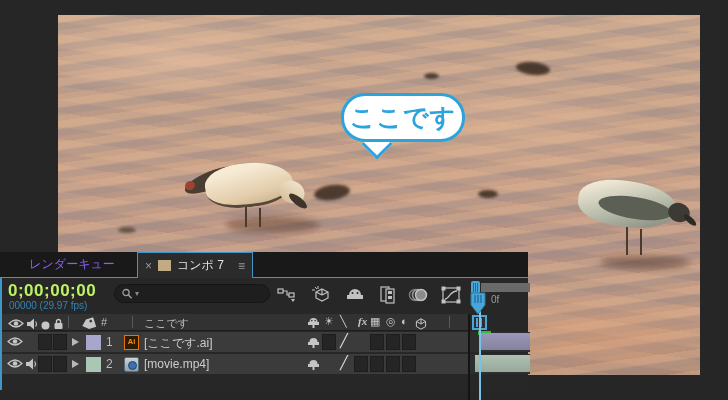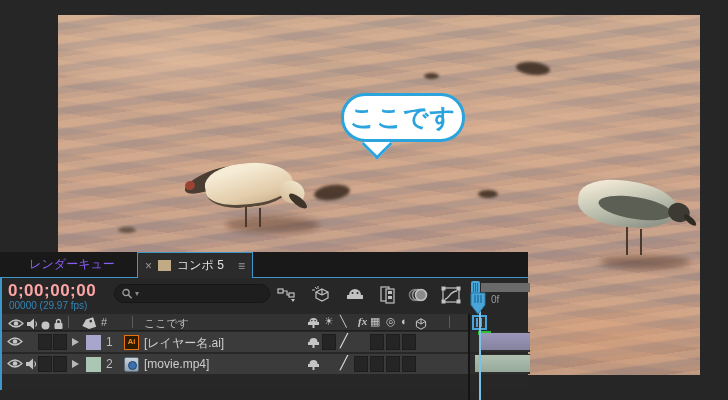--- a/index.html
+++ b/index.html
@@ -52,21 +52,21 @@
     display:flex; align-items:center; gap:6px; padding:0 7px; color:#e2e2e2;
   }
   .tab-close { color:#9a9a9a; font-size:12px; }
   .tab-swatch { width:13px; height:11px; background:#c0ab84; display:inline-block; }
   .tab-menu { color:#9a9a9a; font-size:12px; margin-left:auto; }
 
   .panel-body {
     position:absolute; left:0; top:25px; width:528px; height:113px; background:#272727;
     border-top:1px solid #3e96c9; border-left:2px solid #3e96c9;
   }
-  .timecode { position:absolute; left:6px; top:3px; color:#fca5a5; font-size:17px; font-weight:bold; letter-spacing:.5px; cursor:pointer; }
+  .timecode { position:absolute; left:6px; top:3px; color:#bef264; font-size:17px; font-weight:bold; letter-spacing:.5px; cursor:pointer; }
   .timecode-sub { position:absolute; left:7px; top:22px; color:#3585b5; font-size:10px; }
   .searchbox {
     position:absolute; left:112px; top:6px; width:156px; height:19px; background:#1e1e1e;
     border:1px solid #161616; border-radius:10px; display:flex; align-items:center; padding:0 6px; gap:2px;
   }
   .searchbox .caret { color:#8a8a8a; font-size:8px; }
   .tool-icon { position:absolute; top:6px; width:26px; height:22px; display:flex; align-items:center; justify-content:center; color:#c2c2c2; }
 
   .colheader { position:absolute; left:0; top:36px; width:466px; height:17px; background:#323232; border-bottom:1px solid #1e1e1e; }
   .colheader .hicon { position:absolute; top:2px; }
@@ -143,21 +143,21 @@
 
   <div class="panel">
 
     <div class="tabbar">
       <div class="tab-inactive">
         <span>レンダーキュー</span>
       </div>
       <div class="tab-active">
         <span class="tab-close">×</span>
         <span class="tab-swatch"></span>
-        <span>コンポ 5</span>
+        <span>コンポ 7</span>
         <span class="tab-menu">≡</span>
       </div>
     </div>
 
     <div class="panel-body">
 
       <div class="timecode">0;00;00;00</div>
       <div class="timecode-sub">00000 (29.97 fps)</div>
 
       <div class="searchbox">
@@ -282,21 +282,21 @@
               <path d="M1 5.5 Q8 -1.5 15 5.5 Q8 12.5 1 5.5 Z" fill="none" stroke="#c5c5c5" stroke-width="1.2"></path>
               <circle cx="8" cy="5.5" r="2.3" fill="#c5c5c5"></circle>
             </svg>
         </span>
         <span class="cellbox" style="left:36px;"></span>
         <span class="cellbox" style="left:51px;"></span>
         <span class="expander" style="left:70px;"></span>
         <span class="label-swatch" style="left:84px; background:#a9a6cc;"></span>
         <span class="lnum" style="left:104px;">1</span>
         <span class="ai-icon" style="left:122px;">Ai</span>
-        <span class="lname" style="left:142px;">[レイヤー名.ai]</span>
+        <span class="lname" style="left:142px;">[ここです.ai]</span>
         <span class="avcell" style="left:305px; top:3px;">
           <svg class="icon-svg" width="13" height="13" viewBox="0 0 13 13">
               <path d="M2.5 6 a4 4 0 0 1 8 0" fill="#c5c5c5"></path>
               <rect x="1" y="6" width="11" height="3" fill="#c5c5c5"></rect>
               <rect x="5.5" y="9" width="2" height="3" fill="#c5c5c5"></rect>
             </svg>
         </span>
         <span class="cellbox" style="left:320px;"></span>
         <span class="qual-slash" style="left:338px;">╱</span>
         <span class="cellbox" style="left:368px;"></span>

